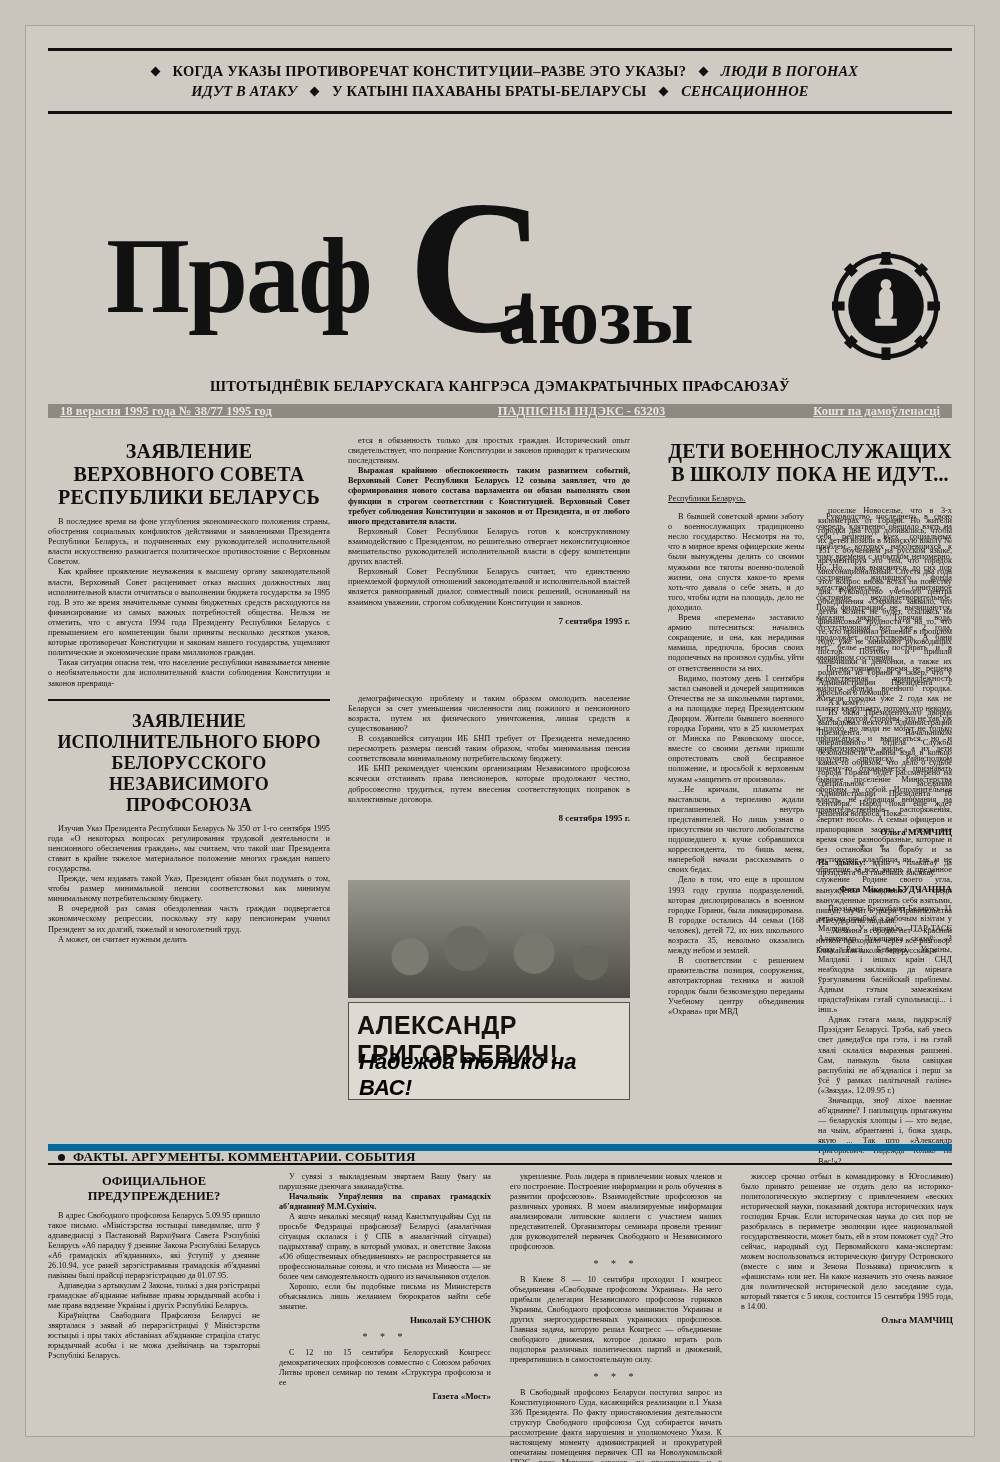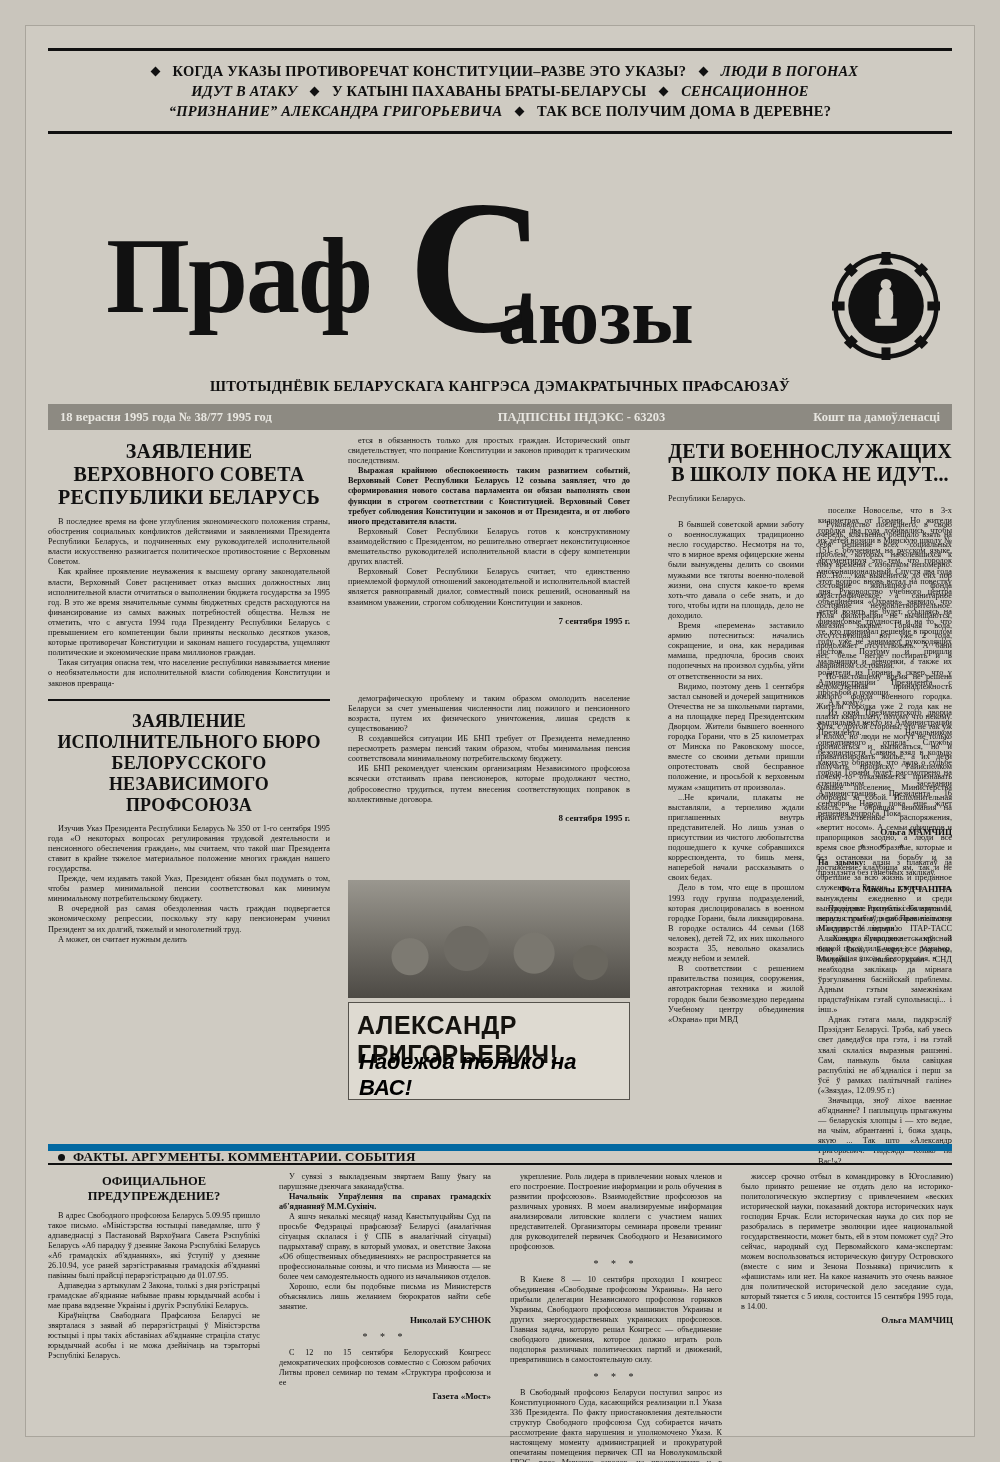--- a/index.html
+++ b/index.html
@@ -112,29 +112,30 @@
     text-align: center;
     font-size: 14.5px;
     font-weight: bold;
     letter-spacing: .2px;
   }
   .issuebar {
     position: absolute;
     left: 22px;
     top: 378px;
     width: 904px;
-    height: 26px;
+    height: 14px;
     background: #8d8a82;
     color: #e8e6e0;
     font-size: 12.5px;
     font-weight: bold;
     display: flex;
     align-items: center;
     padding: 0 12px;
     box-sizing: border-box;
+    text-decoration: underline;
   }
   .issuebar .mid { flex: 1; text-align: center; }
   .issuebar .right { }
   .issuebar .left { width: 290px; }
 
   
   .cols {
     position: absolute;
     left: 22px;
     top: 408px;
@@ -278,25 +279,20 @@
         <span>КОГДА УКАЗЫ ПРОТИВОРЕЧАТ КОНСТИТУЦИИ–РАЗВЕ ЭТО УКАЗЫ?</span>
         <span class="bullet"></span>
         <span class="it">ЛЮДИ В ПОГОНАХ</span>
       </div>
       <div class="topline">
         <span class="it">ИДУТ В АТАКУ</span>
         <span class="bullet"></span>
         <span>У КАТЫНІ ПАХАВАНЫ БРАТЫ-БЕЛАРУСЫ</span>
         <span class="bullet"></span>
         <span class="it">СЕНСАЦИОННОЕ</span>
-      </div>
-      <div class="topline">
-        <span class="it">“ПРИЗНАНИЕ” АЛЕКСАНДРА ГРИГОРЬЕВИЧА</span>
-        <span class="bullet"></span>
-        <span>ТАК ВСЕ ПОЛУЧИМ ДОМА В ДЕРЕВНЕ?</span>
       </div>
     </div>
 
     <div class="masthead">
       <div class="mast-praf">Праф</div>
       <div class="mast-s">С</div>
       <div class="mast-ayuzy">аюзы</div>
       <svg class="gear" viewBox="0 0 120 120">
         <g fill="#111">
           <path d="M60 2 L68 14 L52 14 Z"></path>
@@ -380,21 +376,21 @@
           <div class="l1">АЛЕКСАНДР ГРИГОРЬЕВИЧ!</div>
           <div class="l2">Надежда только на ВАС!</div>
         </div>
       </div>
 
       <div class="col c3">
         <h2 class="head">
           <span>ДЕТИ ВОЕННОСЛУЖАЩИХ</span><br>
           <span>В ШКОЛУ ПОКА НЕ ИДУТ...</span>
         </h2>
-        <div class="onecol" style="text-indent:0; margin-bottom:16px;">Республики Беларусь.</div>
+        <div class="onecol" style="text-indent:0; margin-bottom:8px;text-decoration:underline;">Республики Беларусь.</div>
         <div style="display:flex; gap:12px;">
           <div class="onecol" style="width:136px;">
             <p>В бывшей советской армии заботу о военнослужащих традиционно несло государство. Несмотря на то, что в мирное время офицерские жены были вынуждены делить со своими мужьями все тяготы военно-полевой жизни, она спустя какое-то время хоть-что давала о себе знать, и до того, чтобы идти на площадь, дело не доходило.</p>
             <p>Время «перемена» заставило армию потесниться: начались сокращение, и она, как нерадивая мамаша, предпочла, бросив своих подопечных на произвол судьбы, уйти от ответственности за них.</p>
             <p>Видимо, поэтому день 1 сентября застал сыновей и дочерей защитников Отечества не за школьными партами, а на площадке перед Президентским Дворцом. Жители бывшего военного городка Горани, что в 25 километрах от Минска по Раковскому шоссе, вместе со своими детьми пришли опротестовать свой бесправное положение, и просьбой к верховным мужам «защитить от произвола».</p>
             <p>...Не кричали, плакаты не выставляли, а терпеливо ждали приглашенных внутрь представителей. Но лишь узнав о присутствии из чистого любопытства подошедшего к кучке собравшихся корреспондента, то бишь меня, наперебой начали рассказывать о своих бедах.</p>
             <p>Дело в том, что еще в прошлом 1993 году группа подразделений, которая дислоцировалась в военном городке Горани, была ликвидирована. В городке остались 44 семьи (168 человек), детей 72, их них школьного возраста 35, невольно оказались между небом и землей.</p>
             <p>В соответствии с решением правительства позиция, сооружения, автотракторная техника и жилой городок были безвозмездно переданы Учебному центру объединения «Охрана» при МВД</p>
           </div>
           <div class="onecol" style="width:136px;">

